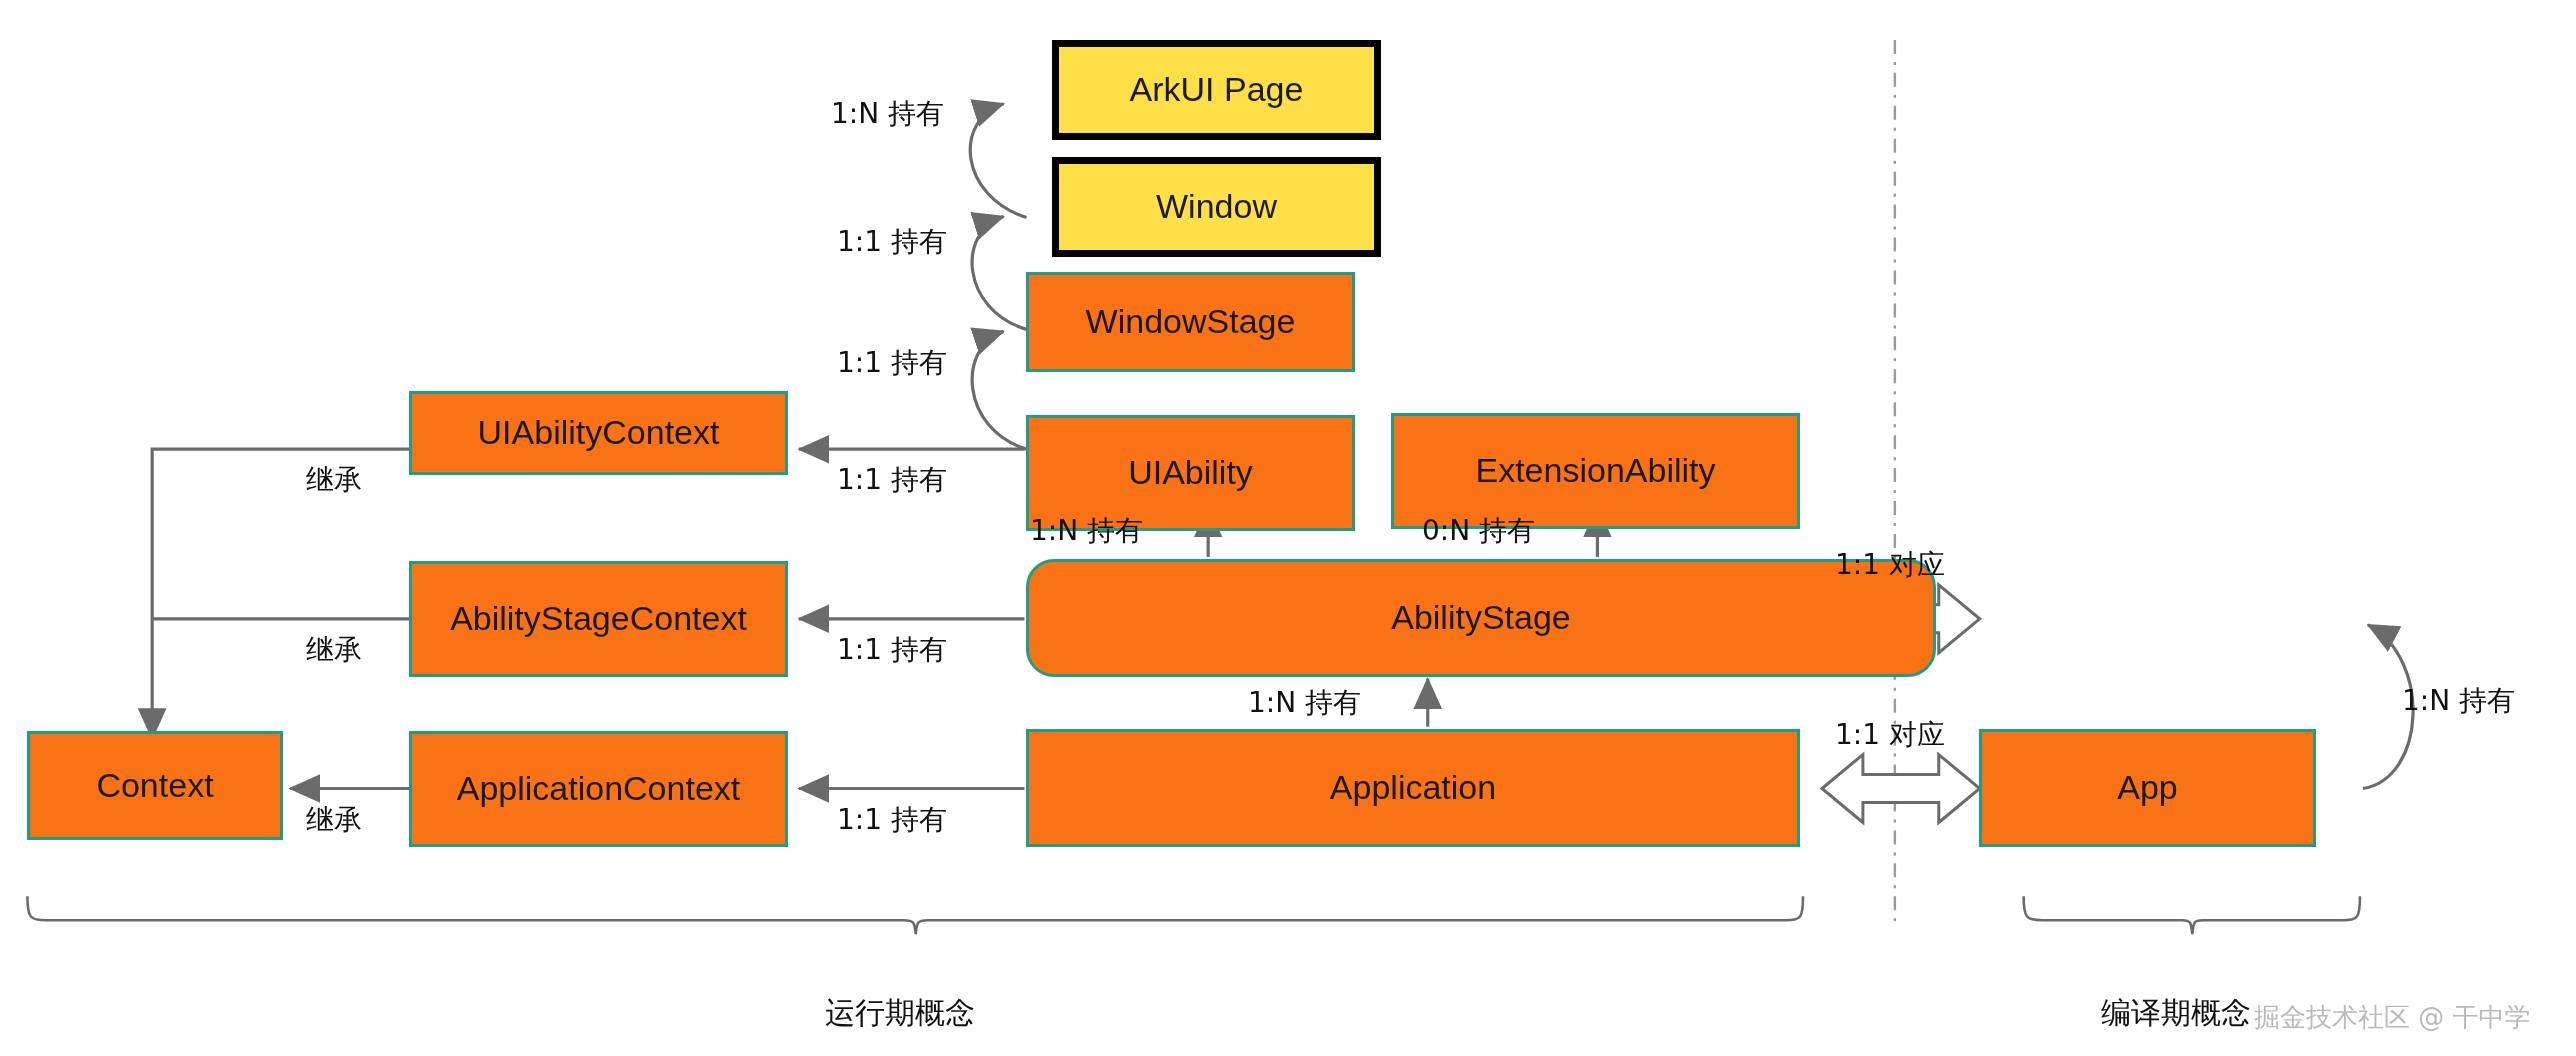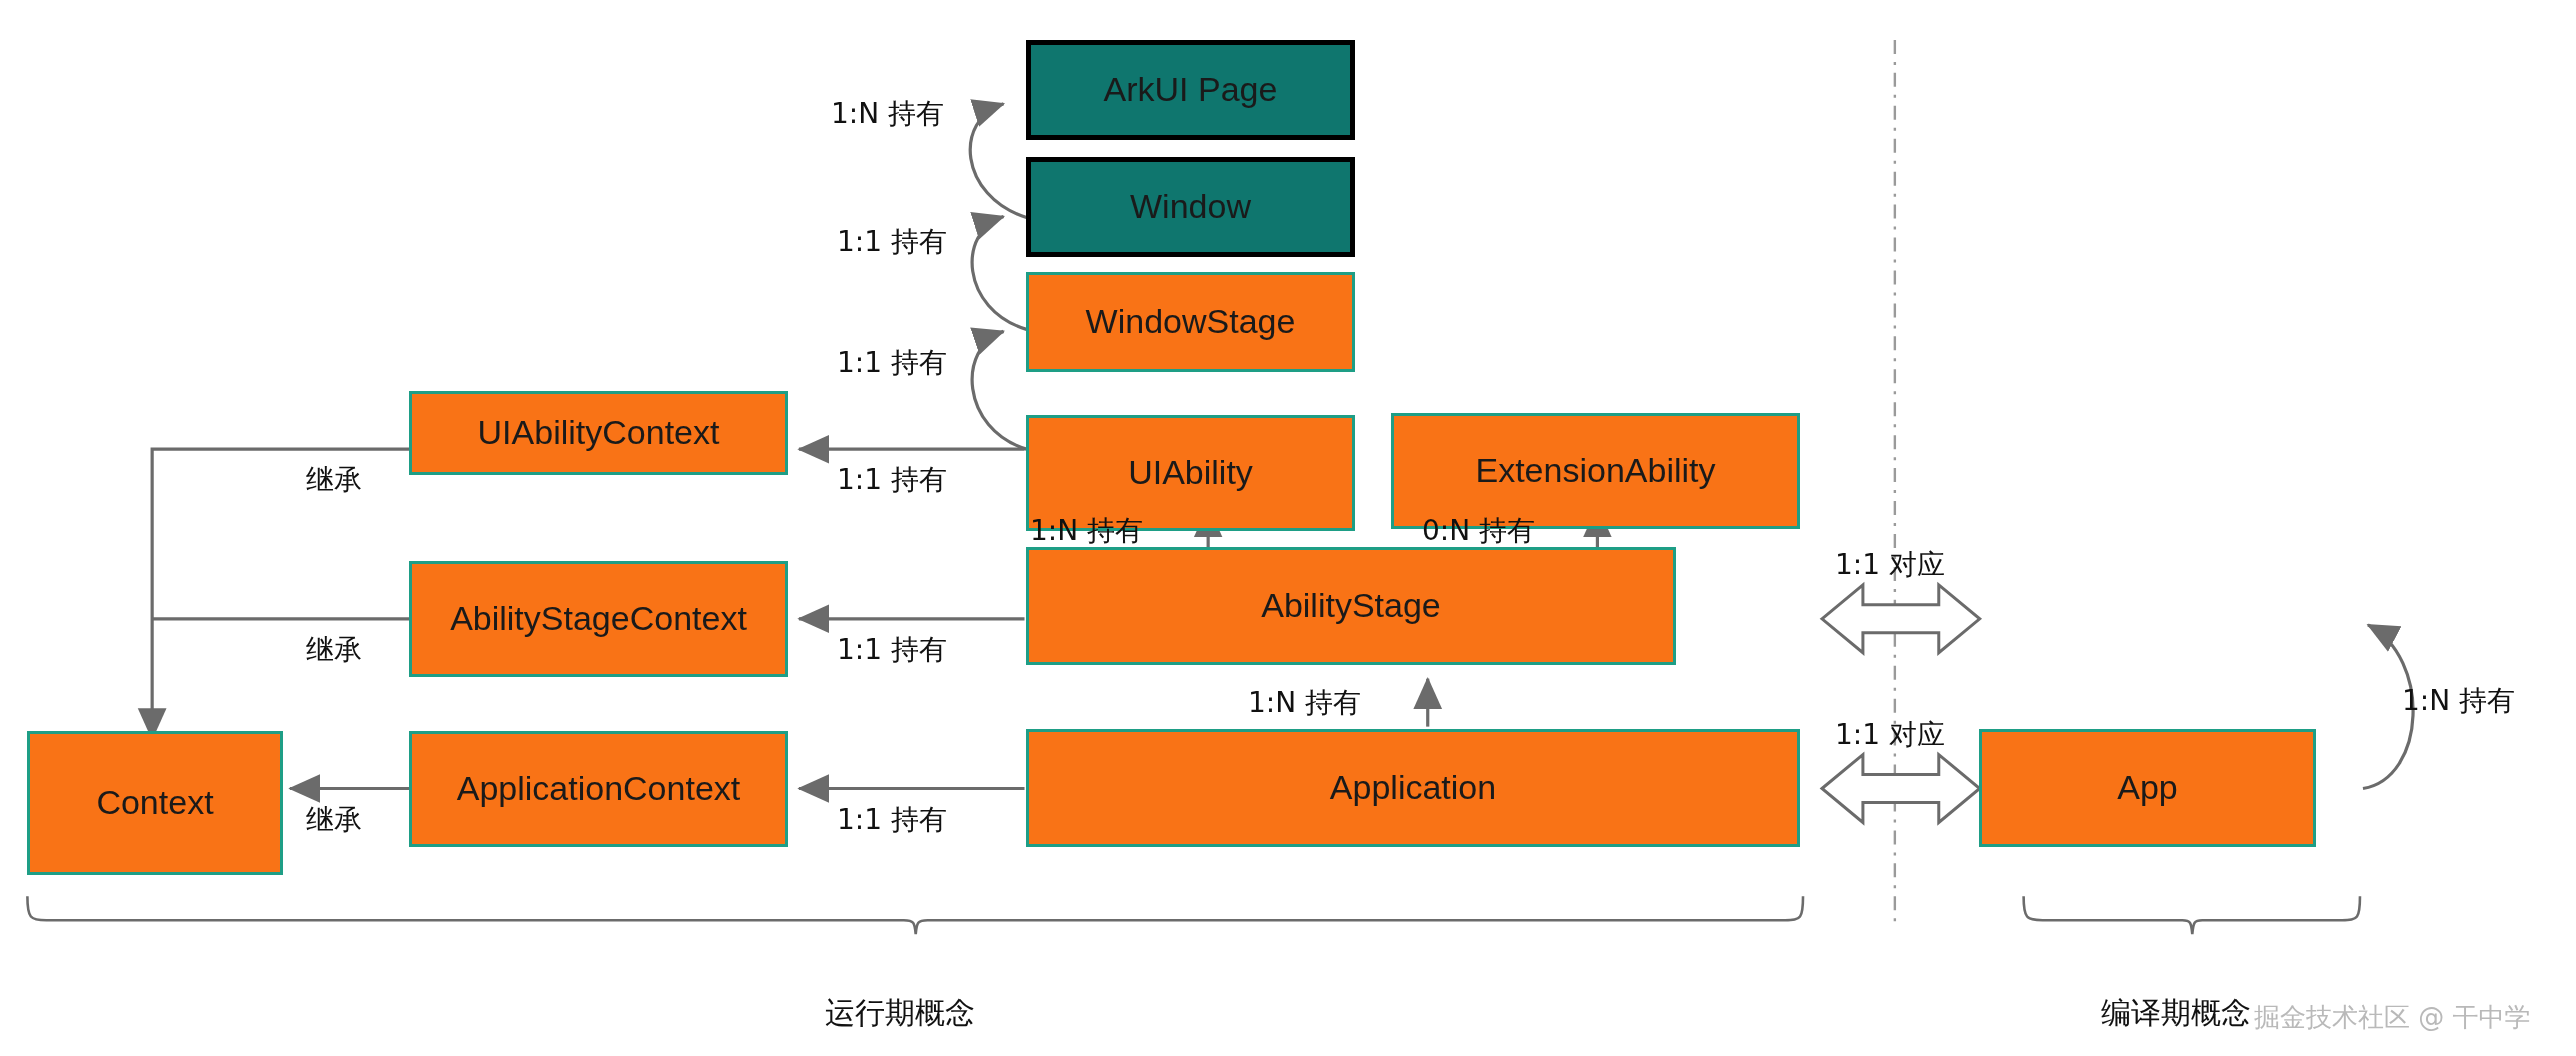--- a/index.html
+++ b/index.html
@@ -6,21 +6,21 @@
   body{width:2576px;height:1056px;overflow:hidden;
        font-family:"Liberation Sans","DejaVu Sans",sans-serif;}
   #stage{position:relative;width:2576px;height:1056px;background:#ffffff;}
   svg#wires{position:absolute;left:0;top:0;width:2576px;height:1056px;pointer-events:none;}
 
   .node{position:absolute;box-sizing:border-box;display:flex;align-items:center;
         justify-content:center;text-align:center;}
   .node span{display:block;line-height:1.1;}
 
   .teal{border:3px solid #1e9e86;background:#f97316;color:#1a1a1a;}
-  .yellow{border:5px solid #000000;background:#0f766e;color:#1a1a1a;}
+  .yellow{border:7px solid #000000;background:#fde047;color:#1a1a1a;margin-left:26px;}
 
   .f34{font-size:34px;}
 
   .lbl{position:absolute;font-size:28px;color:#111;white-space:nowrap;
        line-height:1;}
   .lbl-zh{font-family:"DejaVu Sans","Liberation Sans",sans-serif;}
 
   .caption{position:absolute;font-size:30px;color:#111;white-space:nowrap;
            font-family:"DejaVu Sans","Liberation Sans",sans-serif;}
   .watermark{position:absolute;font-size:26px;color:#b9b9b9;white-space:nowrap;
@@ -106,41 +106,41 @@
   </div>
 
   <div class="node teal f34" style="left:1026px;top:391px;width:329px;height:116px;margin-top:24px;">
     <span>UIAbility</span>
   </div>
 
   <div class="node teal f34" style="left:1391px;top:413px;width:409px;height:116px;">
     <span>ExtensionAbility</span>
   </div>
 
-  <div class="node teal f34" style="left:1026px;top:547px;width:650px;height:118px;">
+  <div class="node teal f34" style="left:1026px;top:559px;width:910px;height:118px;border-radius:28px;">
     <span>AbilityStage</span>
   </div>
 
   <div class="node teal f34" style="left:1026px;top:729px;width:774px;height:118px;">
     <span>Application</span>
   </div>
 
   <div class="node teal f34" style="left:409px;top:391px;width:379px;height:84px;">
     <span>UIAbilityContext</span>
   </div>
 
   <div class="node teal f34" style="left:409px;top:561px;width:379px;height:116px;">
     <span>AbilityStageContext</span>
   </div>
 
   <div class="node teal f34" style="left:409px;top:731px;width:379px;height:116px;">
     <span>ApplicationContext</span>
   </div>
 
-  <div class="node teal f34" style="left:27px;top:731px;width:256px;height:144px;">
+  <div class="node teal f34" style="left:27px;top:731px;width:256px;height:109px;">
     <span>Context</span>
   </div>
 
 
   <div class="node teal f34" style="left:1979px;top:729px;width:337px;height:118px;">
     <span>App</span>
   </div>
 
   <div class="lbl lbl-zh" style="left:831px;top:100px;">1:N 持有</div>
 

